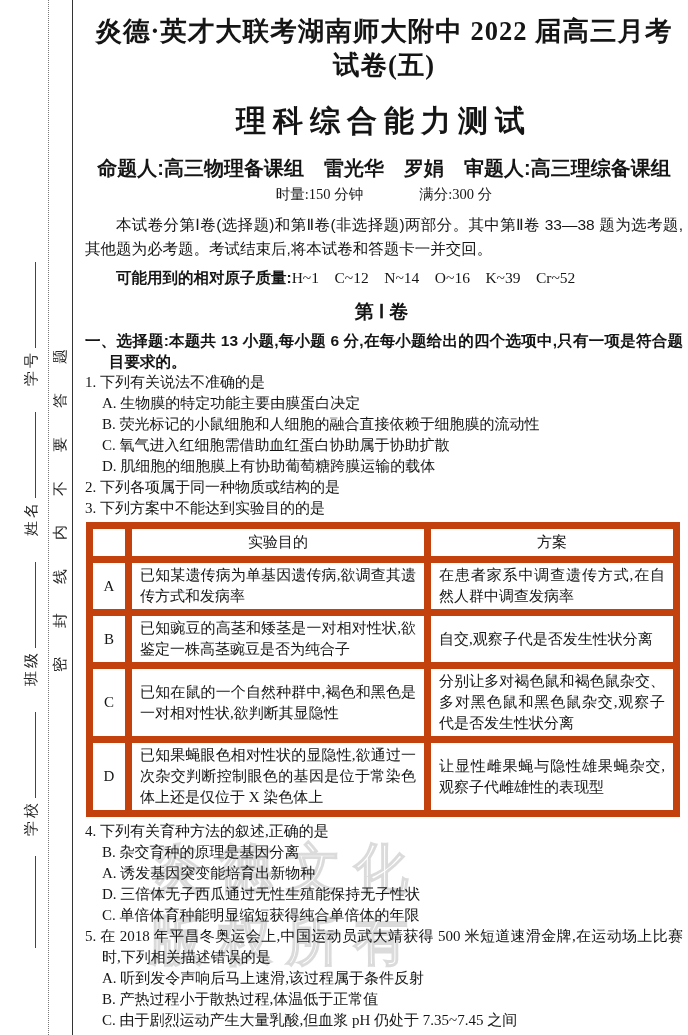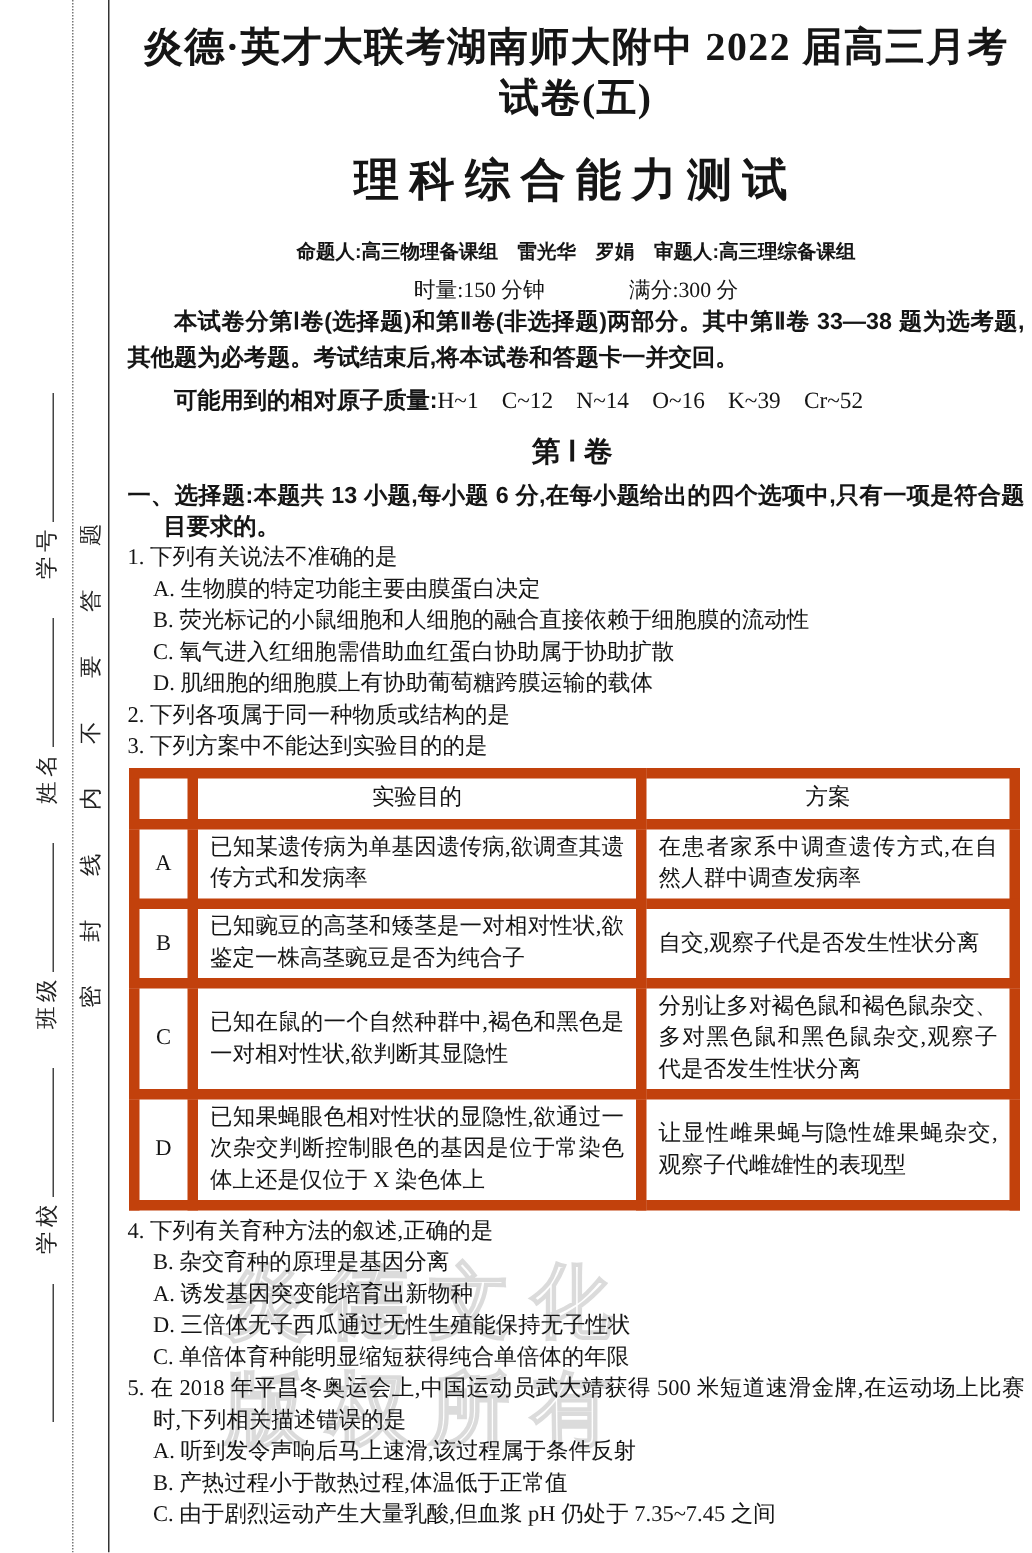--- a/index.html
+++ b/index.html
@@ -31,26 +31,26 @@
   .header-line{
     margin-top:14px;text-align:center;font-weight:bold;font-size:26.5px;
     letter-spacing:1px;line-height:34px;
   }
   .main-title{
     margin-top:22px;text-align:center;font-family:"Liberation Sans", sans-serif;
     font-weight:900;font-size:30px;letter-spacing:7px;line-height:34px;
   }
   .byline{
     margin-top:20px;text-align:center;font-family:"Liberation Sans", sans-serif;
-    font-weight:bold;font-size:13px;line-height:20px;
+    font-weight:bold;font-size:20px;line-height:20px;
   }
   .meta{margin-top:7px;text-align:center;font-size:14.5px;line-height:18px;}
   .meta .gap{display:inline-block;width:56px;}
   .instructions{
-    font-family:"Liberation Sans", sans-serif;font-weight:bold;
+    margin-top:10px;font-family:"Liberation Sans", sans-serif;font-weight:normal;
     font-size:15.5px;line-height:24px;text-indent:31px;text-align:justify;
   }
   .masses{margin-top:5px;font-size:15.5px;line-height:24px;text-indent:31px;}
   .masses .lbl{font-family:"Liberation Sans", sans-serif;font-weight:bold;}
   .part-heading{margin-top:9px;text-align:center;font-size:19px;font-weight:bold;letter-spacing:5px;line-height:26px;}
   .section-intro{
     margin-top:5px;font-family:"Liberation Sans", sans-serif;font-weight:bold;
     font-size:15.5px;line-height:21px;padding-left:24px;text-indent:-24px;text-align:justify;
   }
   .question{font-size:15px;line-height:21px;}

